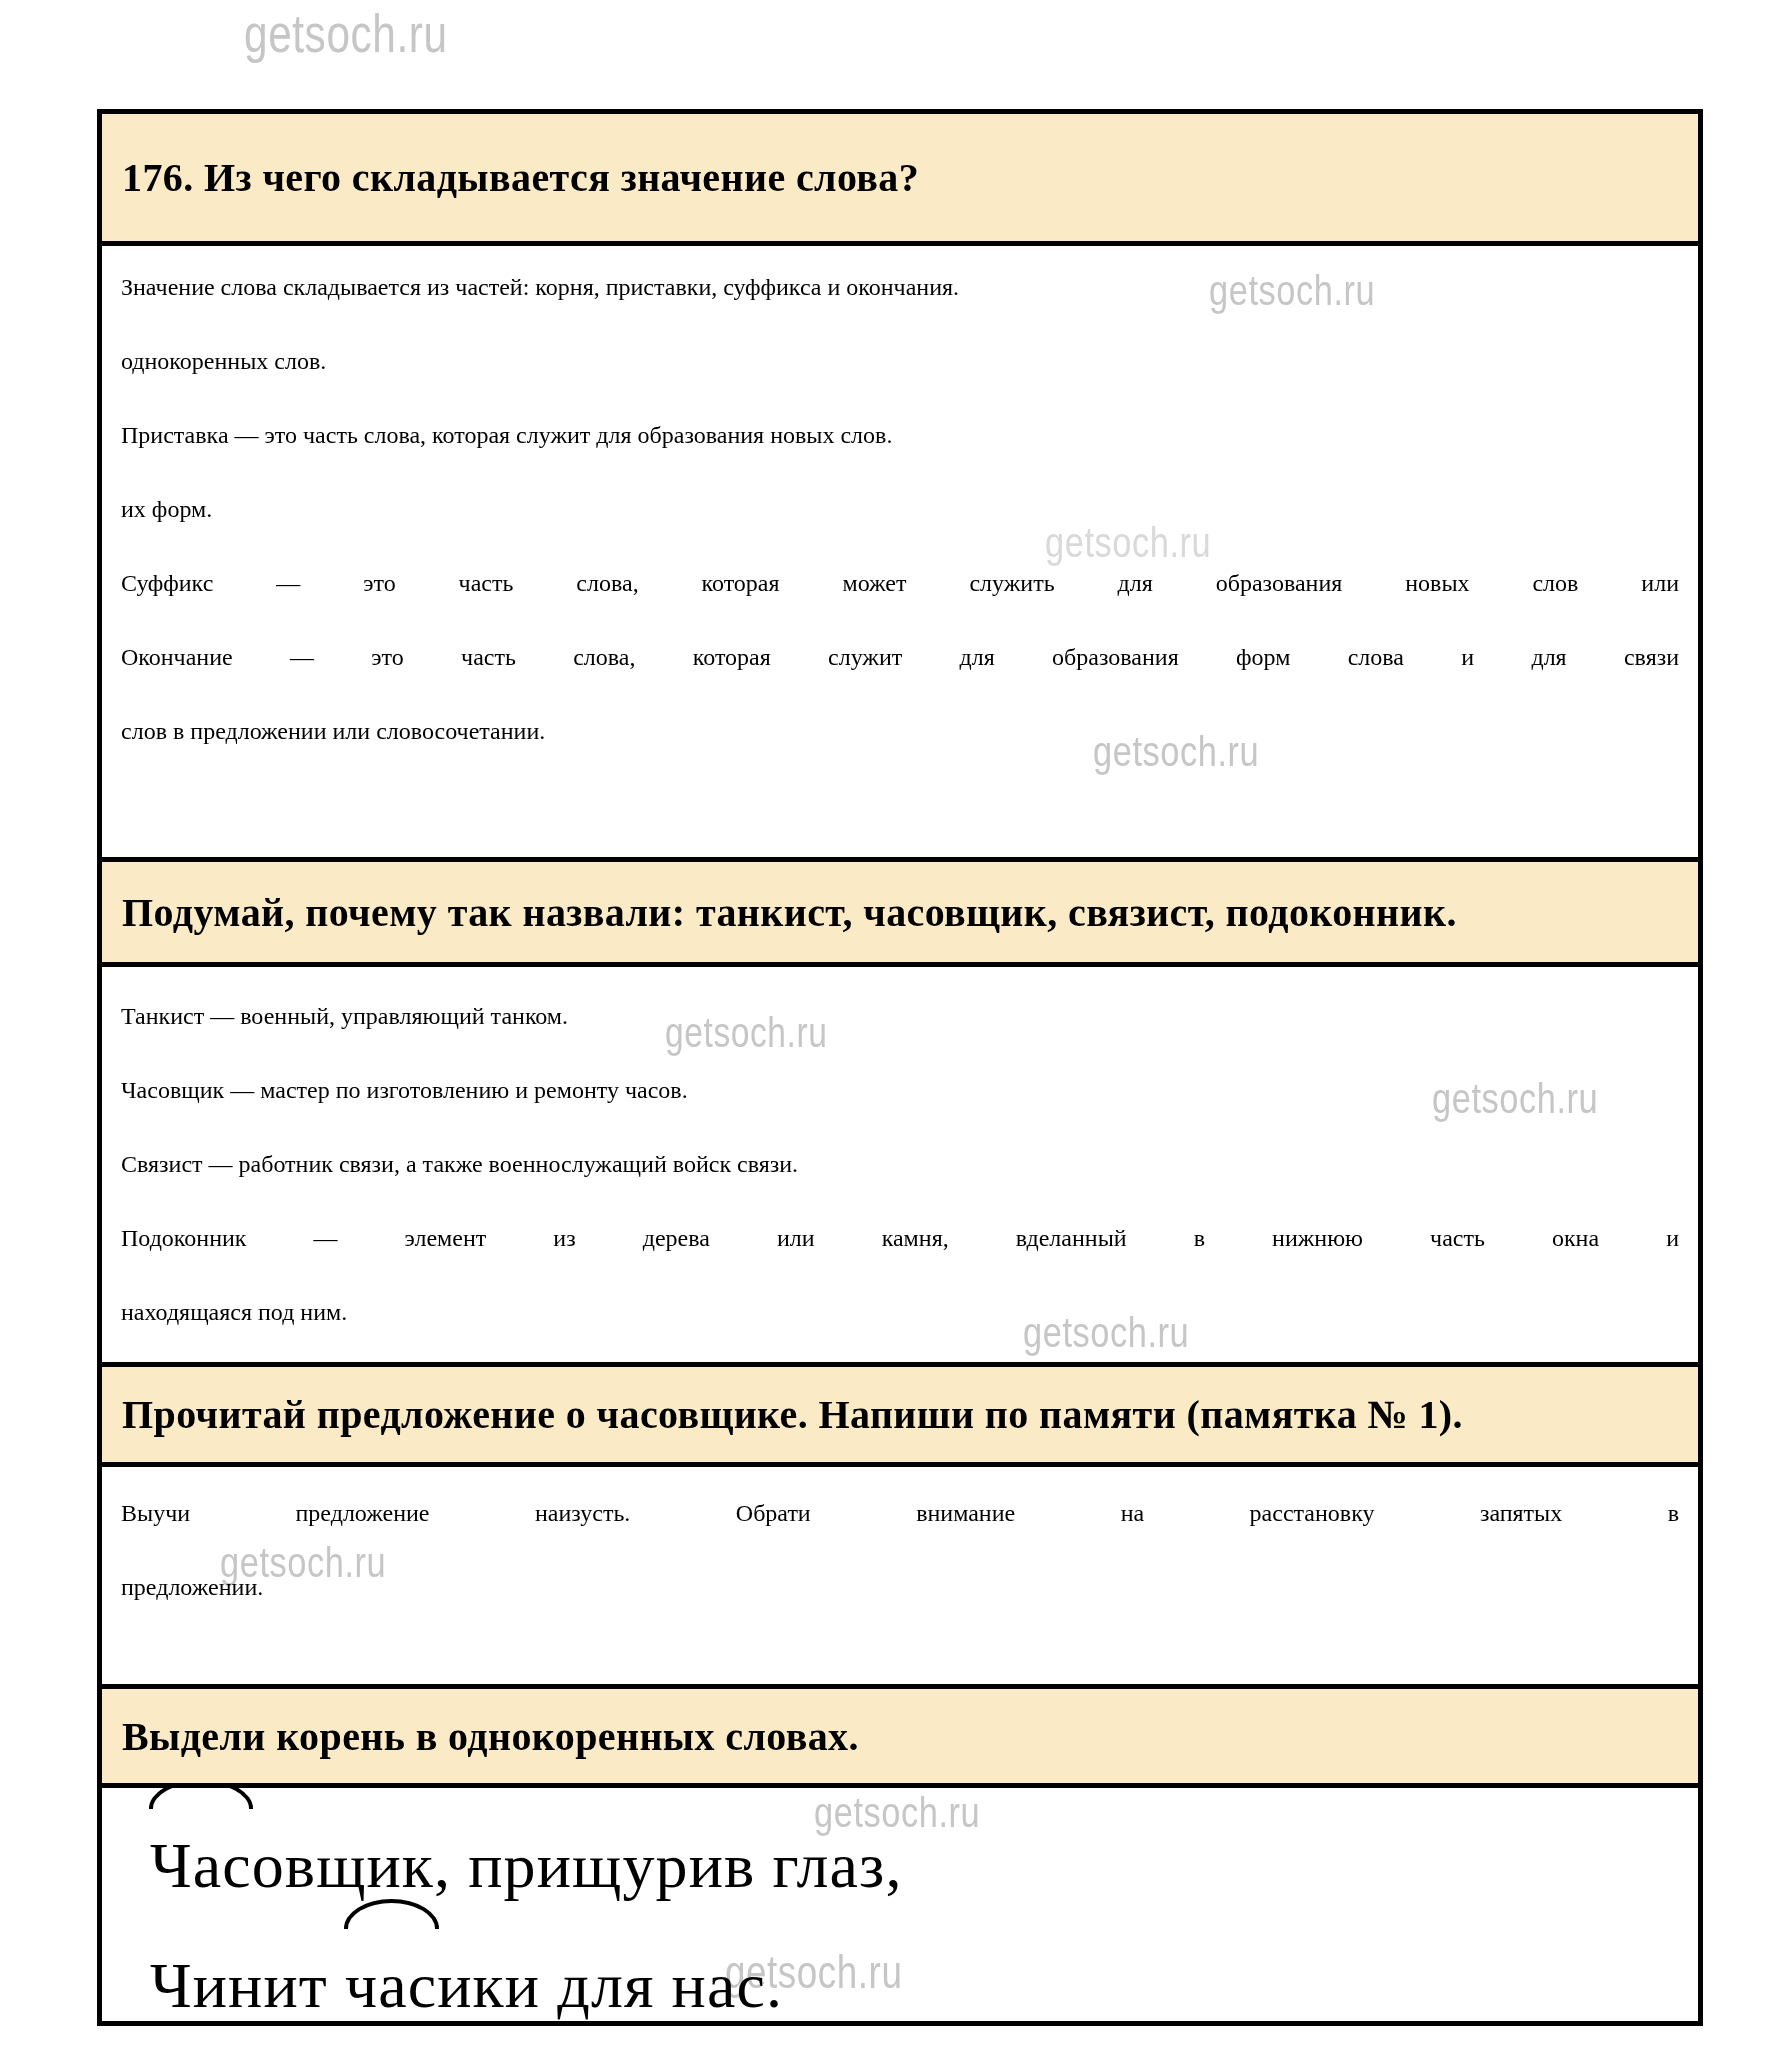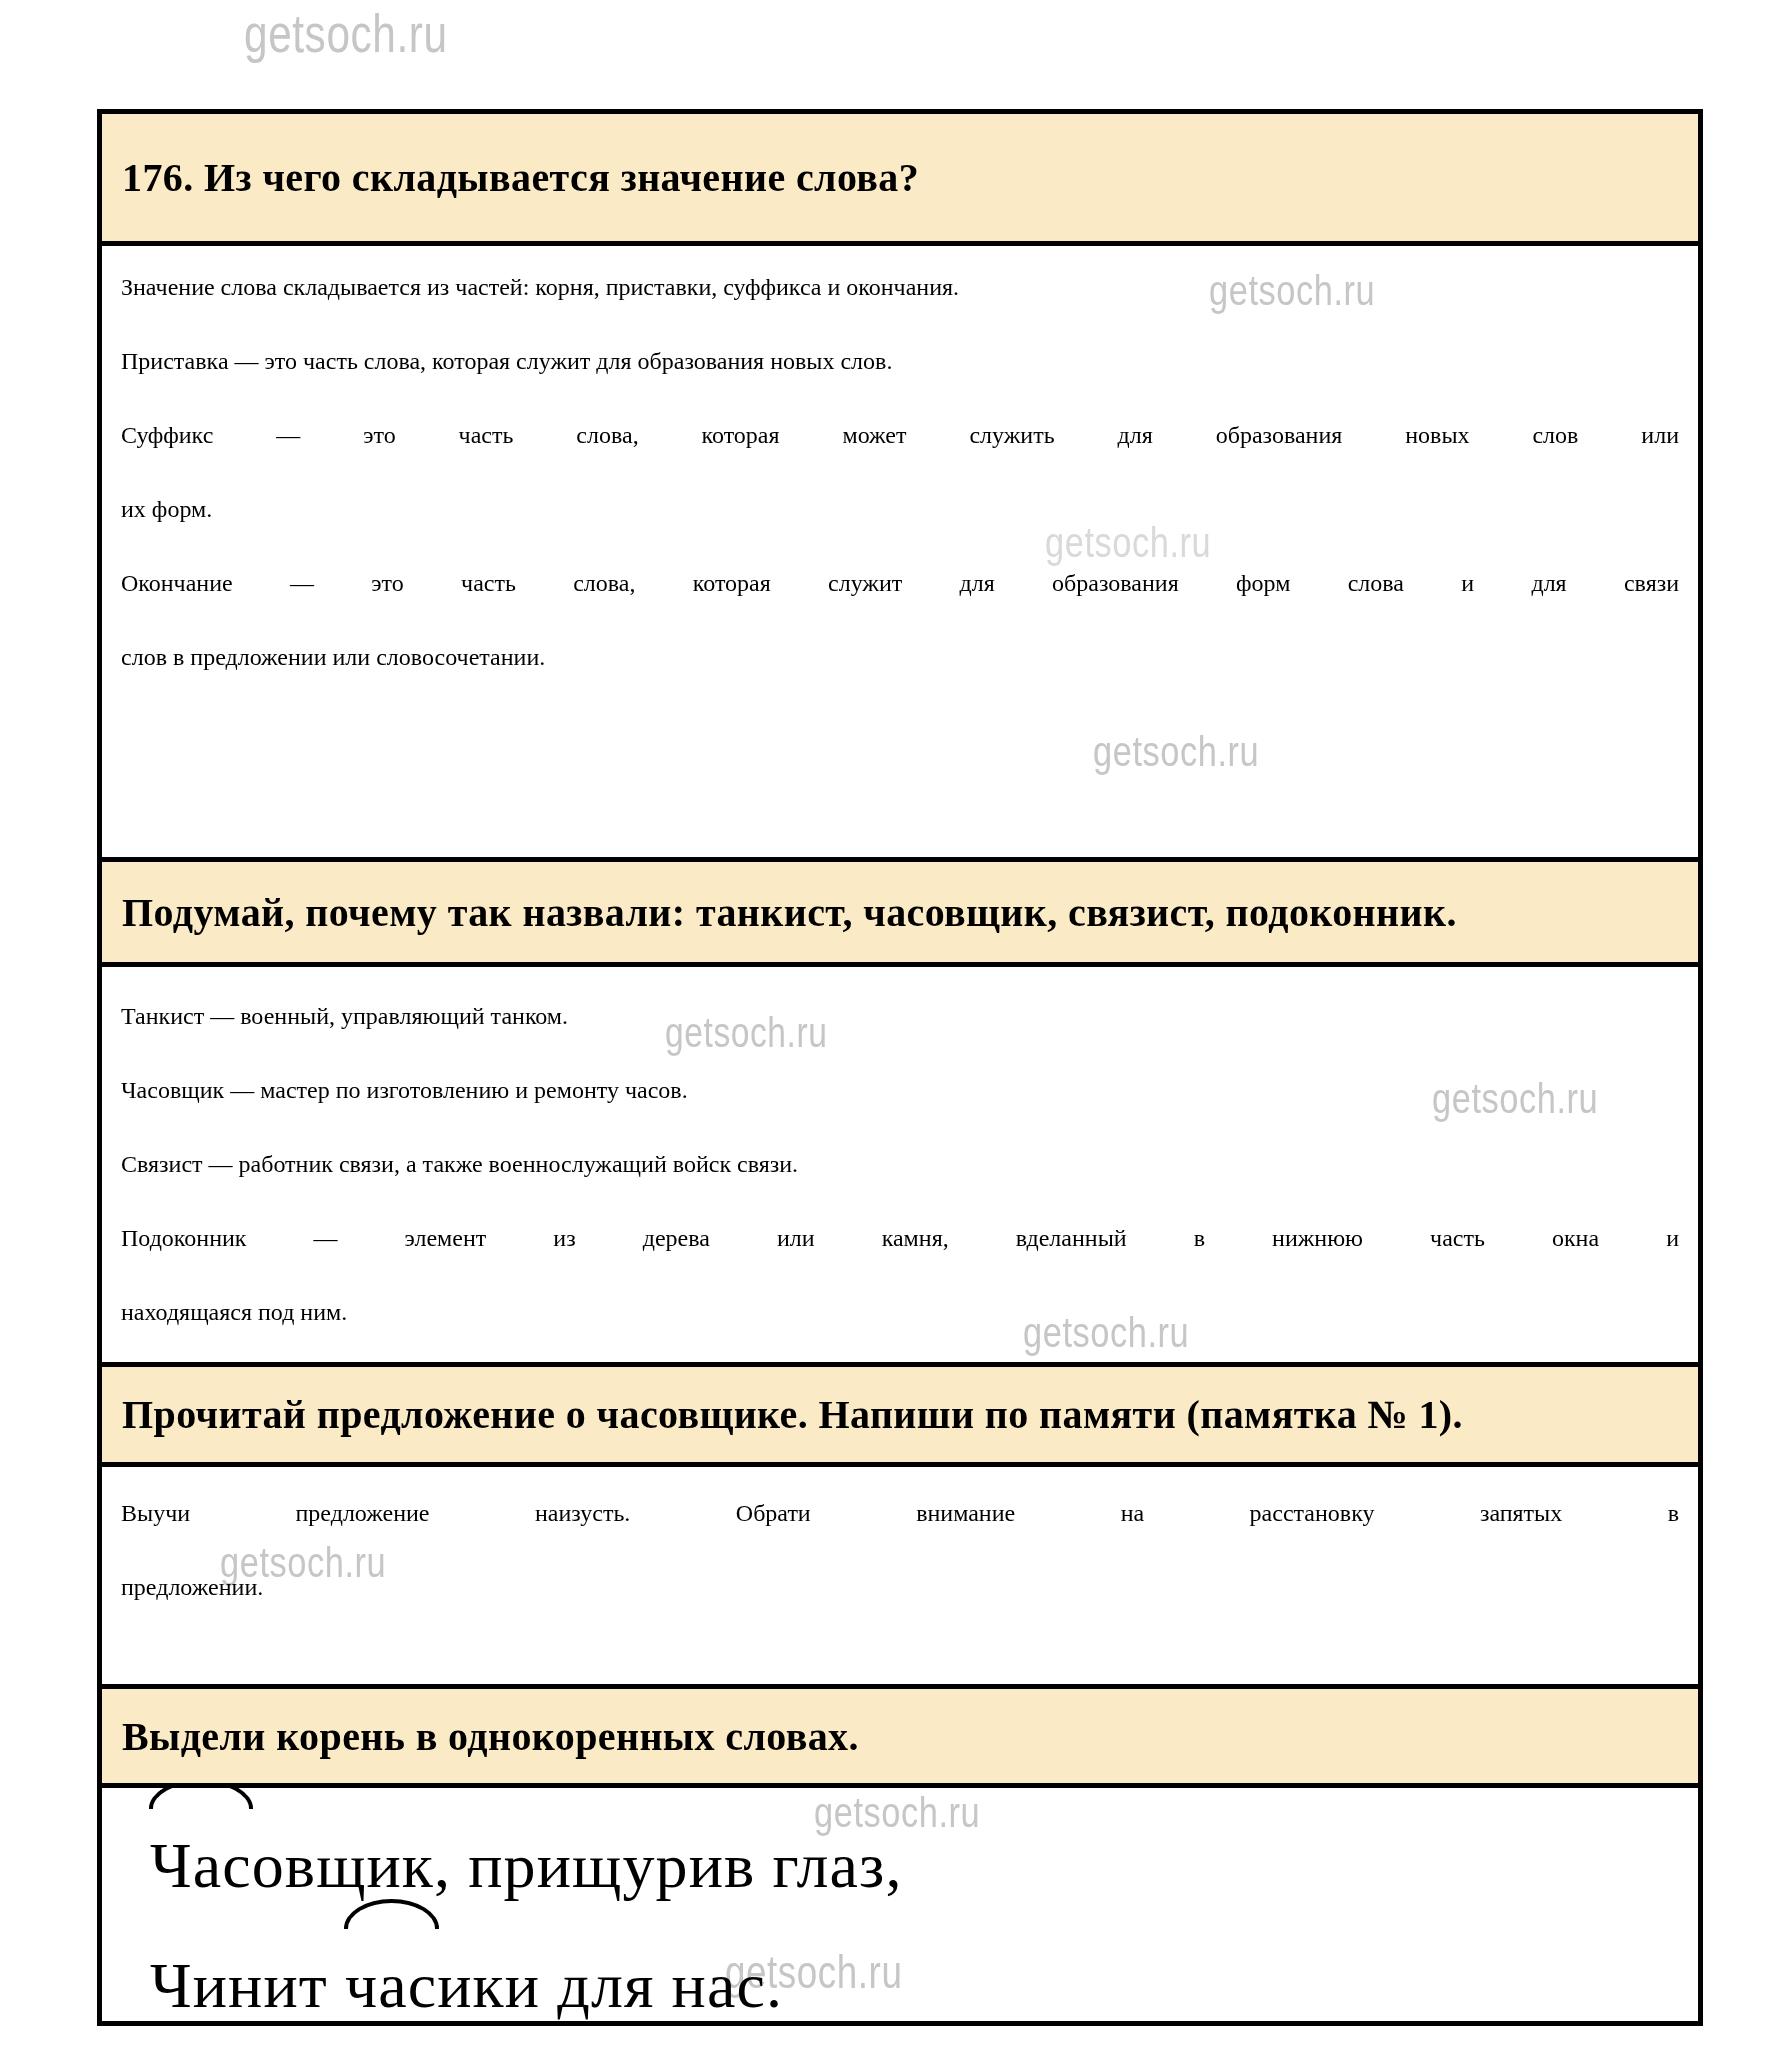--- a/index.html
+++ b/index.html
@@ -112,23 +112,24 @@
   <div class="wm" style="left:220px;  top:1538px; font-size:43px;">getsoch.ru</div>
   <div class="wm" style="left:814px; top:1788px; font-size:43px;">getsoch.ru</div>
   <div class="wm" style="left:725px; top:1945px; font-size:46px;">getsoch.ru</div>
 
   <div class="answers-table">
 
     <div class="row header main r1">176. Из чего складывается значение слова?</div>
 
     <div class="row r2">
       <div class="ln">Значение слова складывается из частей: корня, приставки, суффикса и окончания.</div>
+      <div class="ln">однокоренных слов.</div>
       <div class="ln">Приставка — это часть слова, которая служит для образования новых слов.</div>
+      <div class="ln">их форм.</div>
       <div class="ln j">Суффикс — это часть слова, которая может служить для образования новых слов или</div>
-      <div class="ln">их форм.</div>
       <div class="ln j">Окончание — это часть слова, которая служит для образования форм слова и для связи</div>
       <div class="ln">слов в предложении или словосочетании.</div>
     </div>
 
     <div class="row header r3">Подумай, почему так назвали: танкист, часовщик, связист, подоконник.</div>
 
     <div class="row r4">
       <div class="ln">Танкист — военный, управляющий танком.</div>
       <div class="ln">Часовщик — мастер по изготовлению и ремонту часов.</div>
       <div class="ln">Связист — работник связи, а также военнослужащий войск связи.</div>

